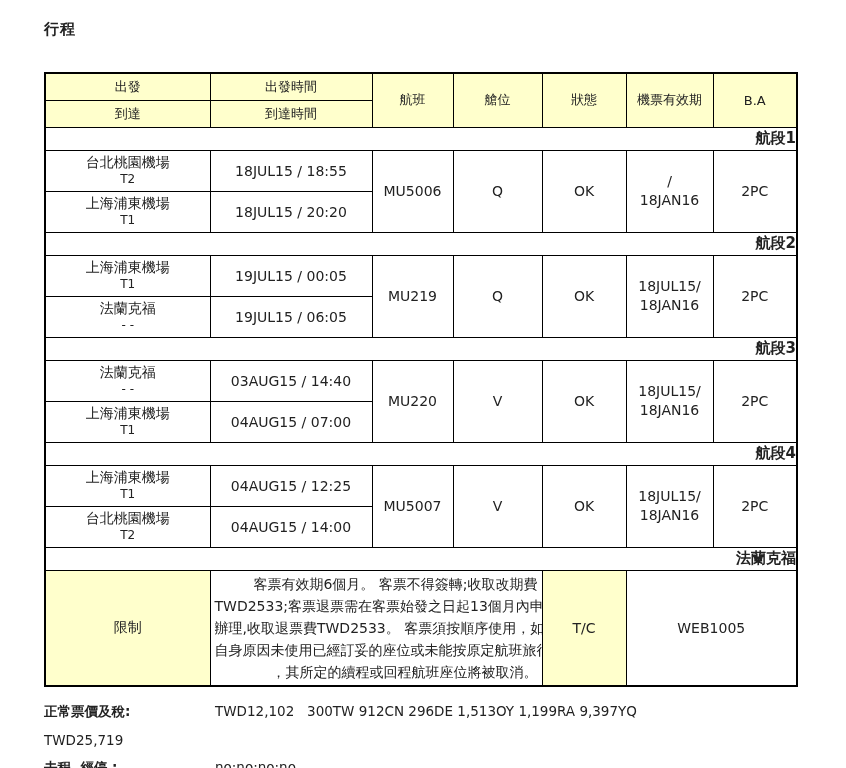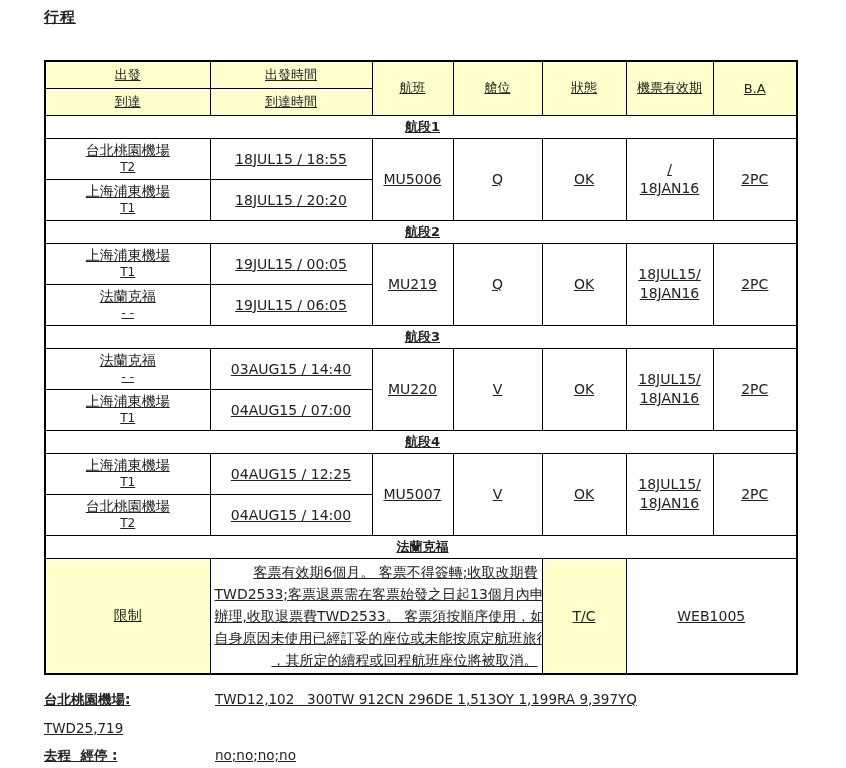--- a/index.html
+++ b/index.html
@@ -2,41 +2,41 @@
 <html style="--header-bg: #ffffcc; --border: #000000;"><head>
 <meta charset="utf-8">
 <style>
   * { margin: 0; padding: 0; box-sizing: border-box; }
   html, body { background: #ffffff; }
   body {
     width: 846px; height: 768px; overflow: hidden;
     font-family: "DejaVu Sans", "Liberation Sans", sans-serif;
     color: #222222;
   }
-  .page { position: relative; width: 846px; height: 768px; padding: 8px 0 0 44px; text-decoration: underline; }
+  .page { position: relative; width: 846px; height: 768px; padding: 20px 0 0 44px; }
   .page-title { font-size: 15px; font-weight: bold; margin-bottom: 8px; letter-spacing: 1px; }
 
   table.itinerary {
     border-collapse: collapse;
     table-layout: fixed;
     width: 752px;
     border: 2px solid var(--border, #000);
     margin-top: 33px;
   }
   table.itinerary td {
     border: 1px solid var(--border, #000);
     text-align: center;
     vertical-align: middle;
     font-size: 14px;
     overflow: hidden;
   }
   tr.hrow { height: 27px; }
   tr.hrow td { background: var(--header-bg, #ffffcc); font-size: 13px; }
   tr.secrow { height: 23px; }
-  tr.secrow td { text-align: center; font-weight: bold; font-size: 13px; padding-left: 3px; }
+  tr.secrow td { text-align: right; font-weight: bold; font-size: 15px; padding-left: 3px; }
   tr.datarow { height: 41px; }
   td.c-air { font-size: 12.5px; line-height: 17px; }
   td.c-air .terminal { font-size: 12px; }
   td.c-time { font-size: 14px; }
   td.c-validity { font-size: 13.5px; line-height: 19px; }
   tr.inforow { height: 23px; }
   tr.restrictrow { height: 112px; }
   td.c-restrict-label { background: var(--header-bg, #ffffcc); font-size: 13px; }
   td.c-restrict-text { font-size: 13px; line-height: 22px; padding: 2px 4px; }
   td.c-restrict-text div { text-align: right; white-space: pre; }
@@ -196,21 +196,21 @@
         <div>，其所定的續程或回程航班座位將被取消。</div>
       </td>
       <td class="c-tc">T/C</td>
       <td colspan="2">WEB1005</td>
     </tr>
   </tbody>
     </table>
 
   <div class="summary">
     <div class="summary-row">
-      <div class="summary-label">台北桃園機場:</div>
+      <div class="summary-label">正常票價及稅:</div>
       <div class="summary-value">TWD12,102   300TW 912CN 296DE 1,513OY 1,199RA 9,397YQ</div>
     </div>
     <div class="summary-row">
       <div class="summary-value">TWD25,719</div>
     </div>
     <div class="summary-row">
       <div class="summary-label">去程  經停 :</div>
       <div class="summary-value">no;no;no;no</div>
     </div>
     <div class="summary-row">

